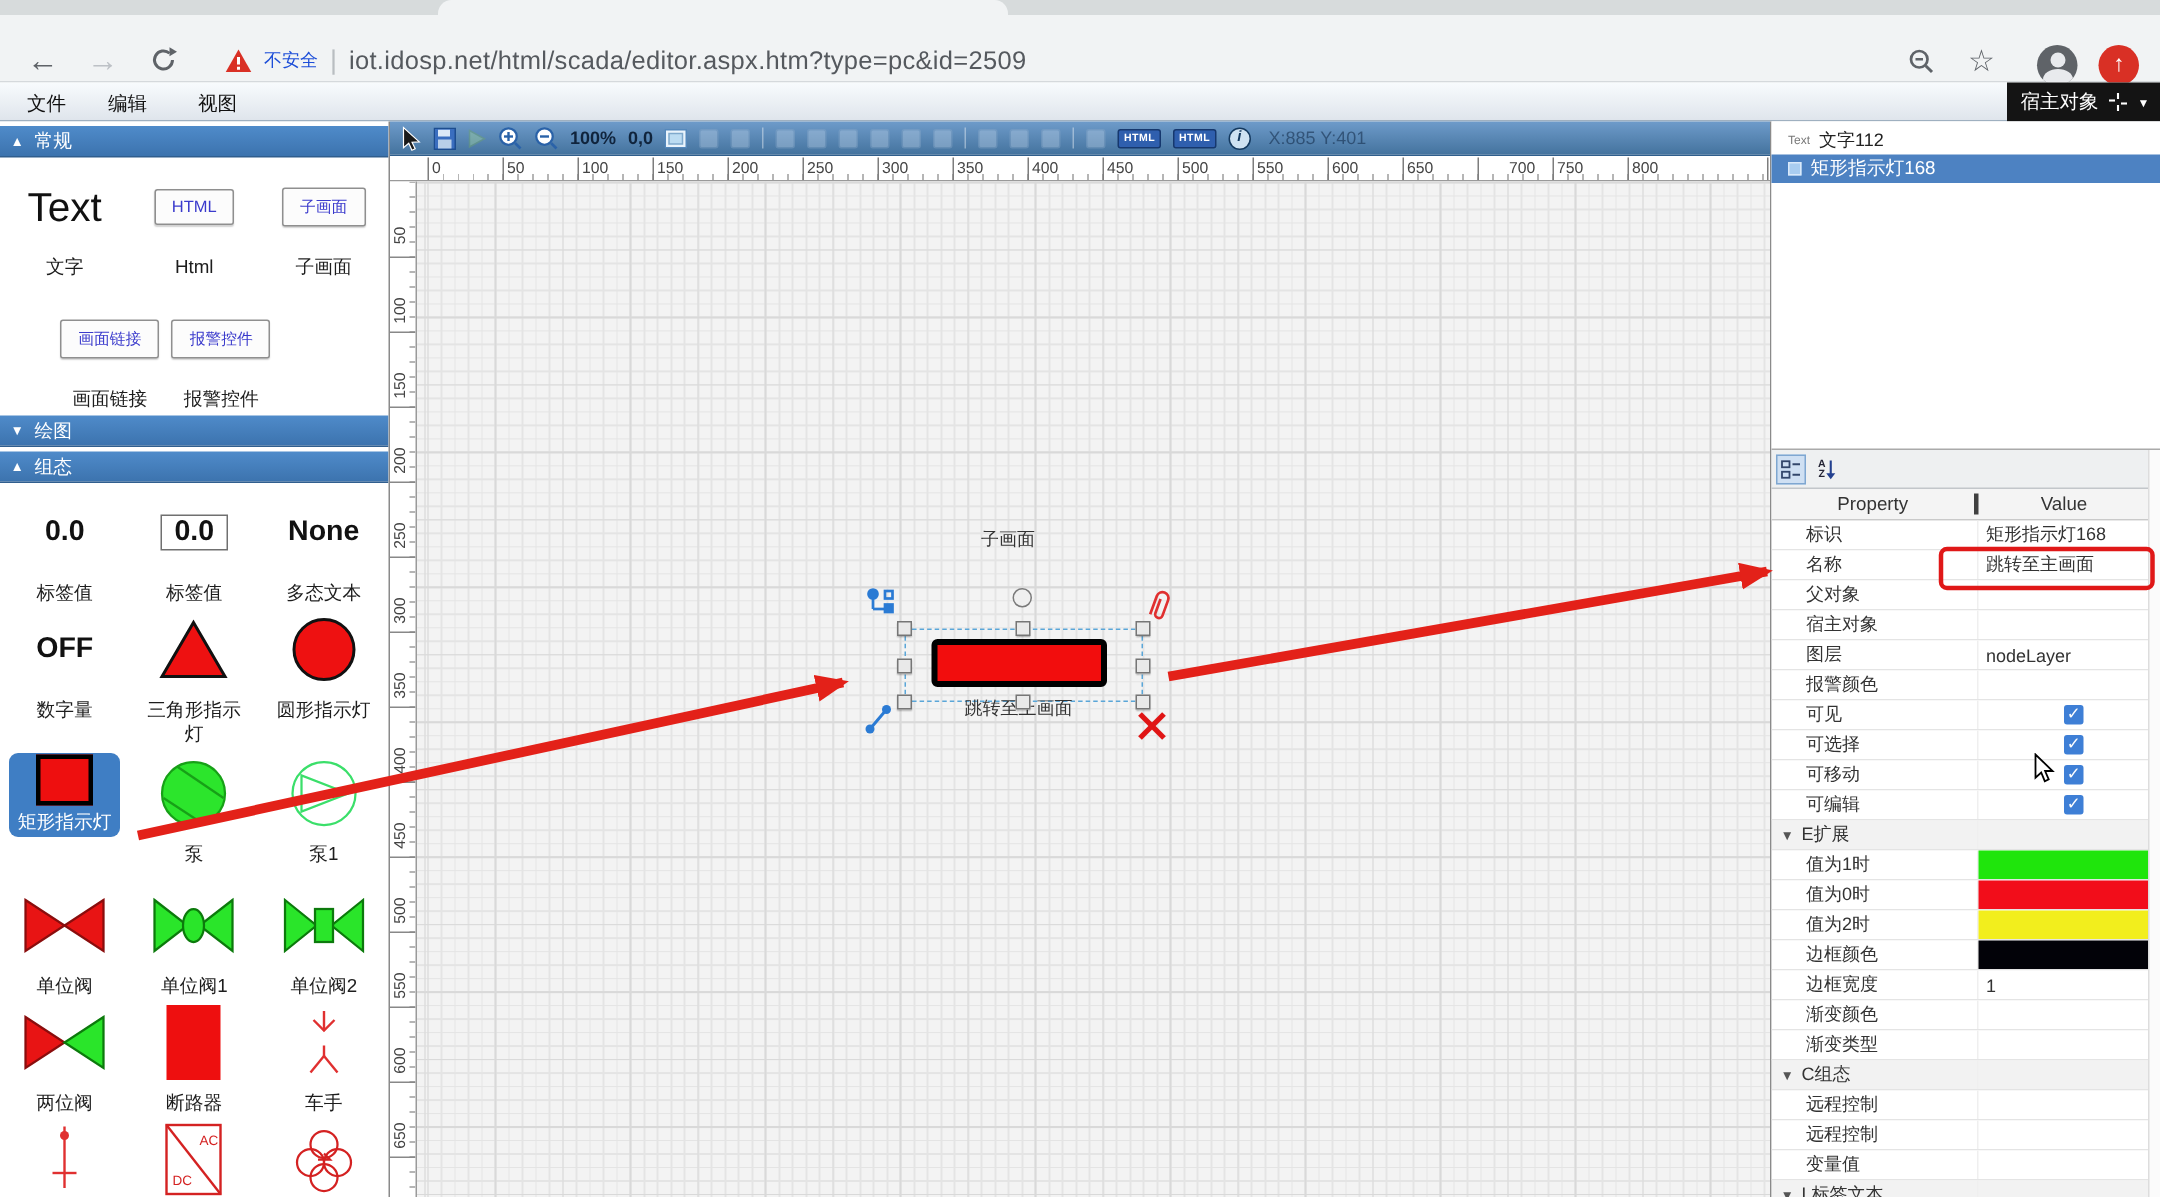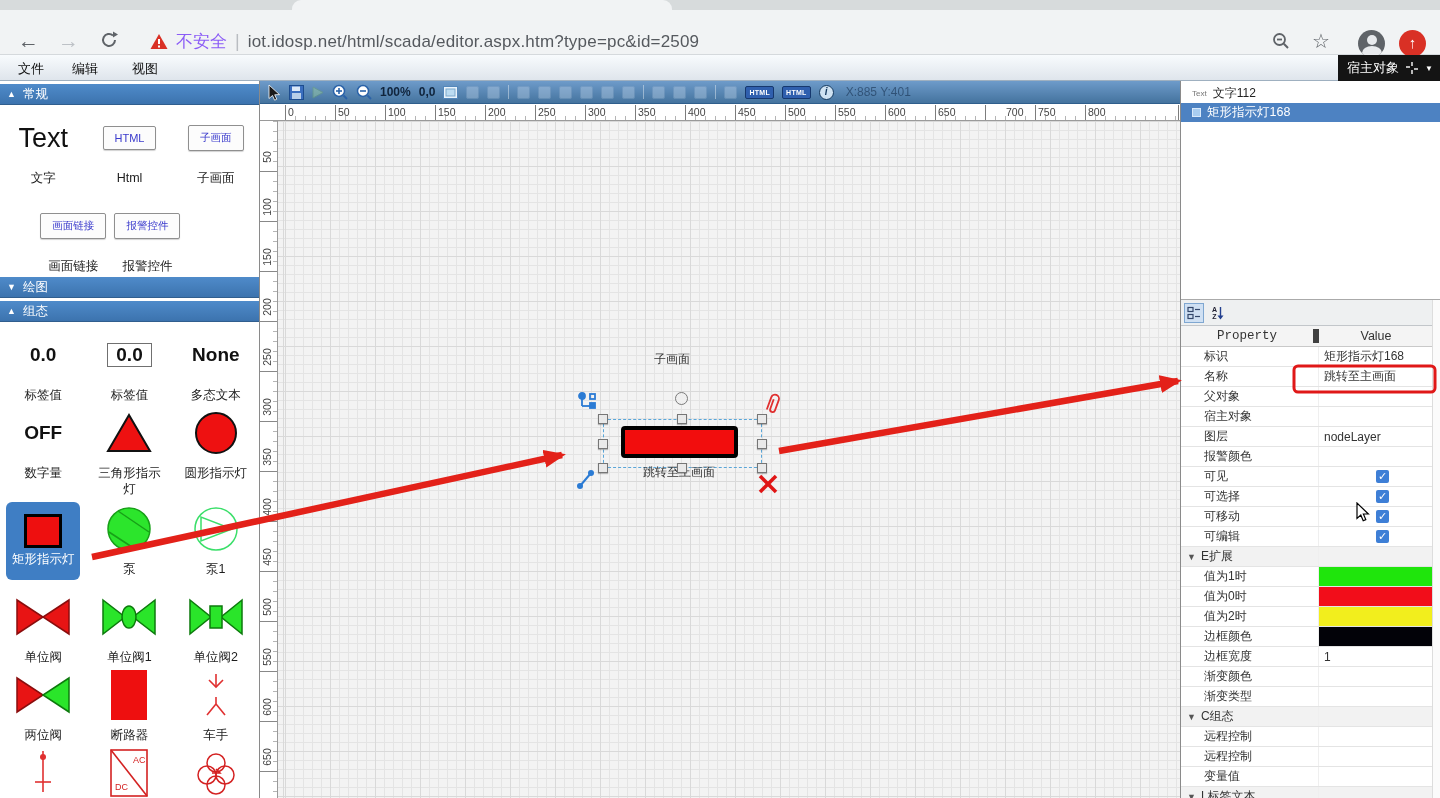--- a/index.html
+++ b/index.html
@@ -8,21 +8,21 @@
   .abs { position:absolute; }
   svg { display:block; }
   .screen { position:relative; width:1440px; height:798px; background:#fff; overflow:hidden; }
 
   
   .tabstrip { position:absolute; left:0; top:0; width:1440px; height:10px; background:#d7dbdc; }
   .tab-active { position:absolute; left:292px; top:0; width:380px; height:10px; background:#f1f3f4; border-radius:9px 9px 0 0; }
   .btoolbar { position:absolute; left:0; top:10px; width:1440px; height:45px; background:#f1f3f4; border-bottom:1px solid #d5d9dc; }
   .nav-ic { position:absolute; top:20px; font-size:21px; color:#5f6368; line-height:22px; }
   .url-sec { position:absolute; left:150px; top:20px; display:flex; align-items:center; gap:8px; }
-  .warn-txt { color:#8b5cf6; font-size:17px; }
+  .warn-txt { color:#1d4ed8; font-size:12px; }
   .url-div { color:#b9bdc1; font-size:18px; }
   .url-txt { color:#55595e; font-size:17px; letter-spacing:.2px; }
   .avatar { position:absolute; left:1358px; top:20px; width:27px; height:27px; border-radius:50%; background:#5f6368; overflow:hidden; }
   .avatar .hd { position:absolute; left:8.5px; top:5px; width:10px; height:10px; border-radius:50%; background:#e8eaed; }
   .avatar .bd { position:absolute; left:3.5px; top:16px; width:20px; height:14px; border-radius:50%; background:#e8eaed; }
   .updbtn { position:absolute; left:1399px; top:20px; width:27px; height:27px; border-radius:50%; background:#d93025; color:#fff; font-size:15px; font-weight:bold; text-align:center; line-height:26px; }
 
   
   .menubar { position:absolute; left:0; top:55px; width:1440px; height:26px; background:linear-gradient(#f8fbfd,#dfe5ec); border-bottom:1px solid #9fb0c0; }
   .menubar .mi { position:absolute; top:5px; font-size:13px; color:#111; }
@@ -33,21 +33,21 @@
   .sec-h { height:21px; background:linear-gradient(#4f8bca,#3c73ae); color:#fff; font-size:12.5px; display:flex; align-items:center; gap:7px; padding-left:7px; border-bottom:1px solid #305e8e; }
   .sec-h .tri { font-size:9px; }
   .pal-row { display:grid; grid-template-columns:1fr 1fr 1fr; justify-items:center; }
   .tile { display:flex; flex-direction:column; align-items:center; justify-content:flex-start; padding-top:10px; }
   .pal-label { font-size:12.5px; color:#1d1d1d; margin-top:9px; text-align:center; max-width:72px; line-height:1.3; }
   .pv { height:46px; display:flex; align-items:center; justify-content:center; }
   .pv-text { font-size:27px; color:#111; }
   .pv-num { font-size:19px; font-weight:bold; color:#111; }
   .pv-num.boxed { border:1px solid #707070; background:#fff; padding:0 8px; }
   .pal-btn { border:1px solid #8f8f8f; background:#fcfcfc; color:#3a3acc; font-size:10.5px; padding:5px 11px; border-radius:2px; box-shadow:0 1px 1px rgba(0,0,0,.18); white-space:nowrap; }
-  .tile-sel { width:74px; height:78px; background:#3f7ec4; border-radius:6px; display:flex; flex-direction:column; align-items:center; justify-content:center; margin-top:4px; }
+  .tile-sel { width:74px; height:56px; background:#3f7ec4; border-radius:6px; display:flex; flex-direction:column; align-items:center; justify-content:center; margin-top:4px; }
   .tile-sel .pal-label { color:#fff; margin-top:3px; }
   .red-sq { width:38px; height:34px; background:#ee0f0f; border:3px solid #000; }
 
   
   .canvas-col { position:absolute; left:260px; top:81px; width:920px; height:717px; }
   .ctoolbar { position:absolute; left:0; top:0; width:920px; height:23px; background:linear-gradient(#6e9bca,#44739e); border-bottom:1px solid #2f5e8c; display:flex; align-items:center; gap:8px; padding:0 7px; }
   .ctoolbar .txt { font-size:12px; color:#10243c; font-weight:bold; }
   .ctoolbar .sep { width:1px; height:14px; background:rgba(255,255,255,.4); }
   .dico { width:13px; height:13px; background:#bcd2e8; border:1px solid #8aa9c9; border-radius:2px; opacity:.4; }
   .htmlbadge { background:#2f5fae; border:1px solid #16386e; color:#fff; font-size:7px; font-weight:bold; padding:2px 3px; border-radius:2px; letter-spacing:.3px; }
@@ -80,21 +80,21 @@
   .objlist { position:absolute; left:0; top:0; width:260px; height:219px; background:#fff; border-bottom:1px solid #aaa; padding-top:3px; }
   .obj-row { height:19px; display:flex; align-items:center; gap:6px; padding-left:11px; font-size:12px; color:#222; }
   .obj-row .pfx { font-size:8px; color:#777; }
   .obj-row.sel { background:#4d82c2; color:#fff; font-size:12.5px; }
   .obj-ic { width:9px; height:9px; background:#a9cdf0; border:1px solid #d9e9fa; }
   .pg-toolbar { position:absolute; left:0; top:219px; width:260px; height:26px; background:#eef0f1; border-bottom:1px solid #c2c6ca; display:flex; align-items:center; gap:4px; padding-left:3px; }
   .pgt-icon { width:20px; height:20px; display:flex; align-items:center; justify-content:center; }
   .pgt-icon.on { background:#cfe0f3; border:1px solid #7fa7d1; }
   .sortaz { font-size:7px; font-weight:bold; color:#223; line-height:7px; text-align:center; }
   .pg-head { position:absolute; left:0; top:245px; width:252px; height:21px; display:flex; background:#f4f4f4; border-bottom:1px solid #c9c9c9; font-size:12.5px; color:#333; align-items:center; }
-  .pg-head .c1 { width:138px; text-align:center; border-right:6px solid #404040;font-family:Liberation Mono, monospace; }
+  .pg-head .c1 { width:138px; text-align:center; border-right:3px solid #404040; }
   .pg-head .c2 { flex:1; text-align:center; }
   .pg-rows { position:absolute; left:0; top:266px; width:252px; height:451px; overflow:hidden; }
   .pg-row { height:20px; display:flex; align-items:stretch; border-bottom:1px solid #e4e4e4; font-size:12px; color:#333; background:#fff; }
   .pg-row .lbl { width:138px; padding-left:23px; border-right:1px solid #efefef; white-space:nowrap; display:flex; align-items:center; }
   .pg-row .val { flex:1; display:flex; align-items:center; padding-left:5px; position:relative; }
   .pg-row.section { background:#f2f2f2; }
   .pg-row.section .lbl { padding-left:6px; gap:5px; color:#333; }
   .pg-row.section .tri { font-size:9px; color:#555; }
   .cb { width:13px; height:13px; background:#3e7fd6; border-radius:2px; color:#fff; font-size:11px; line-height:13px; text-align:center; margin-left:52px; }
   .sw { position:absolute; left:0; top:0; width:100%; height:100%; }

